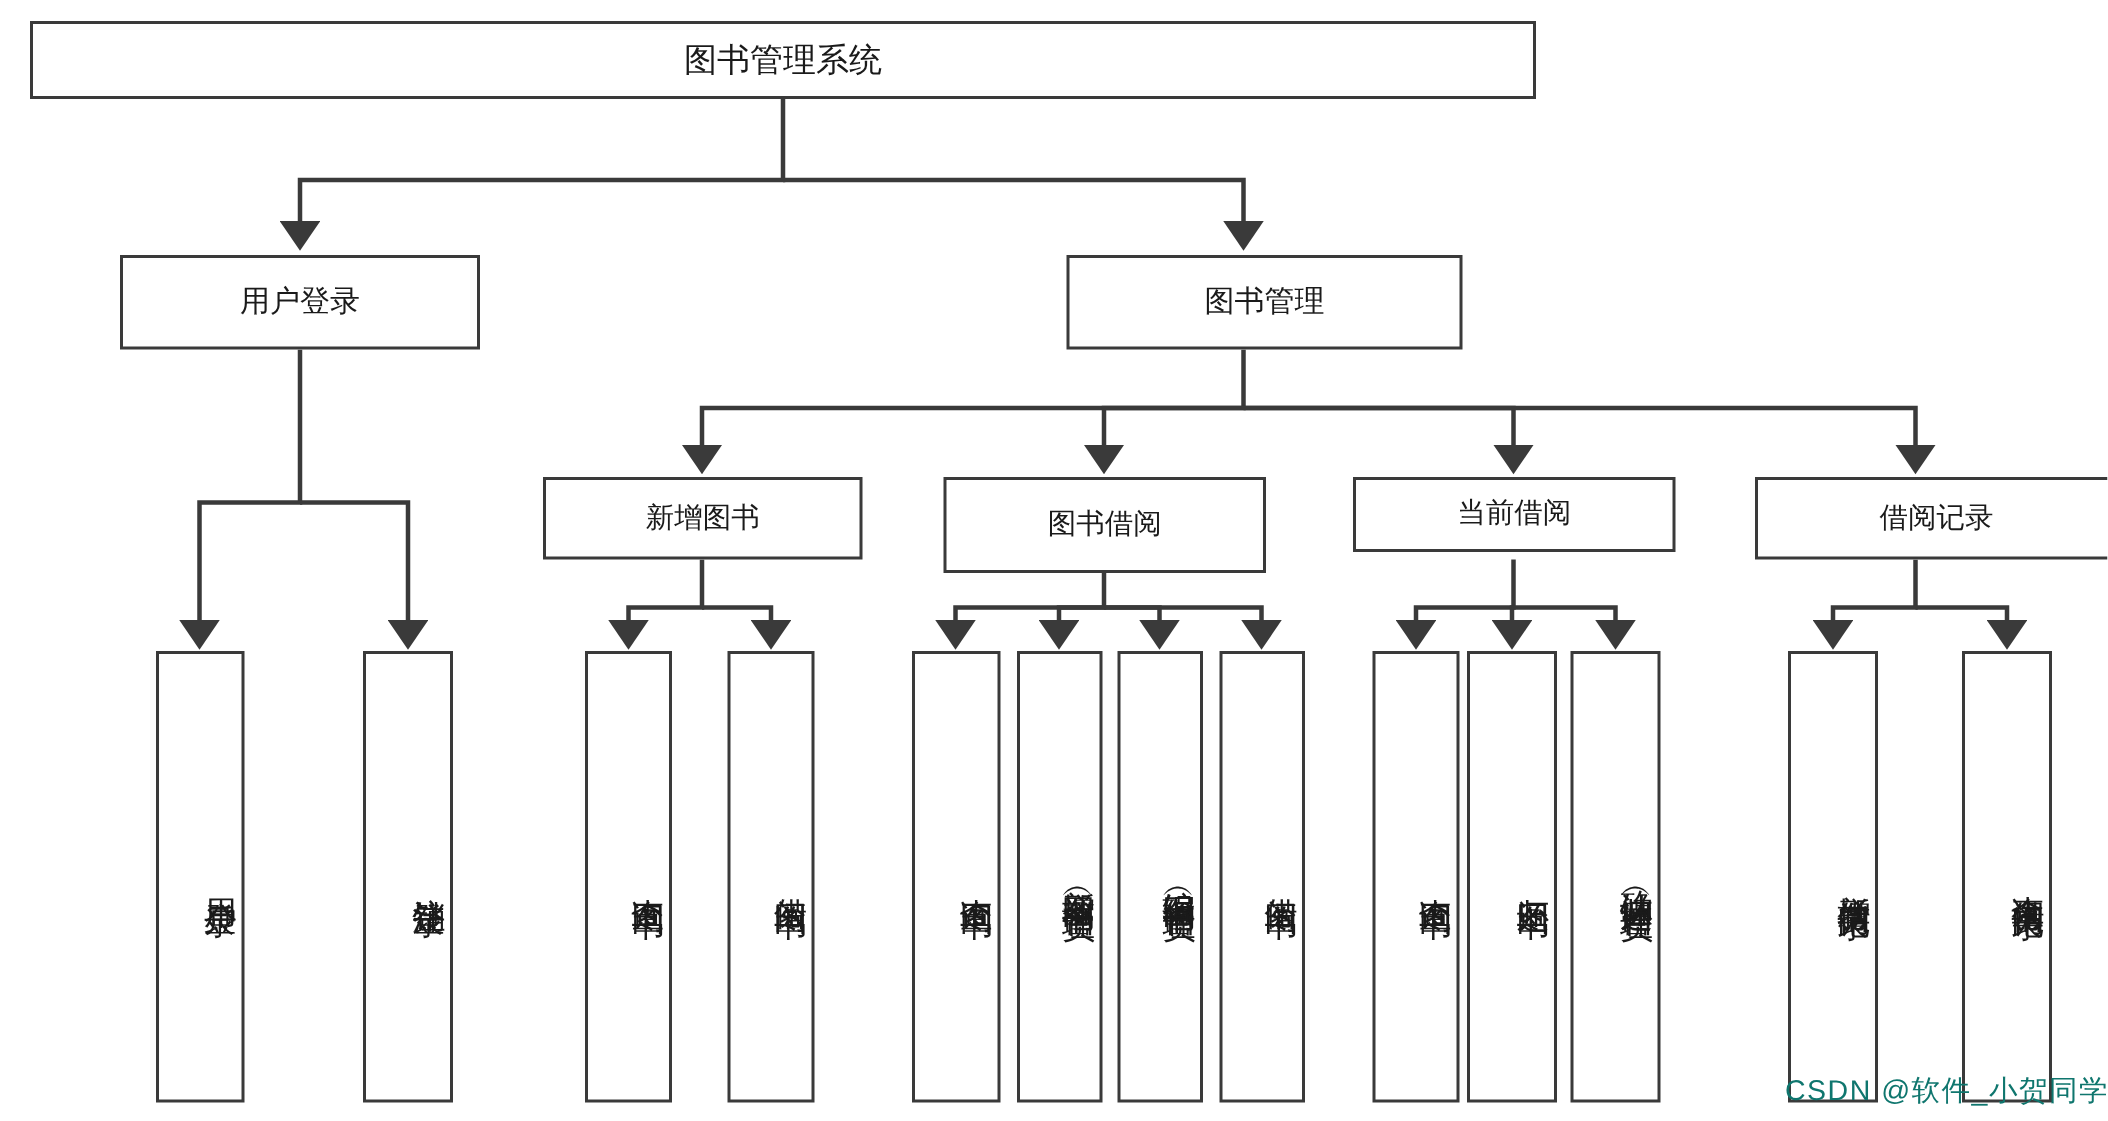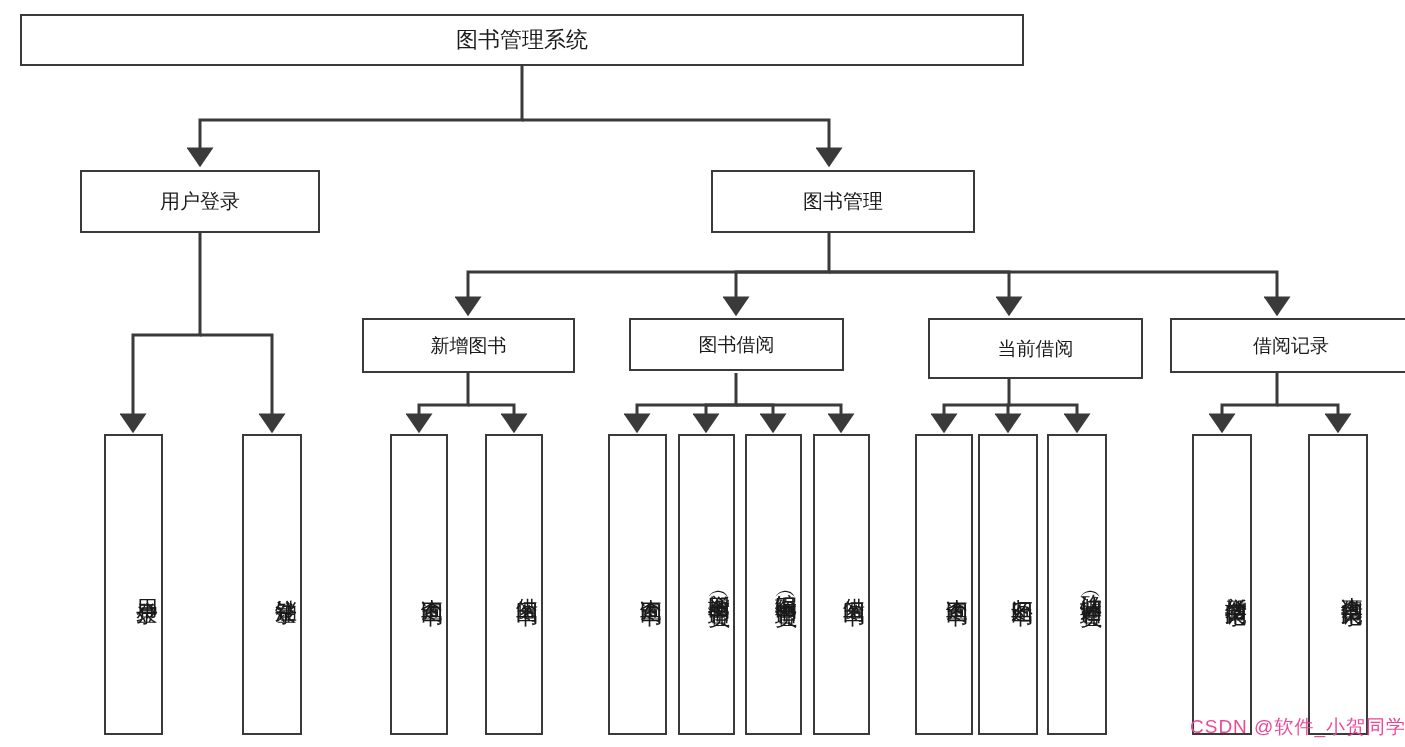--- a/index.html
+++ b/index.html
@@ -54,21 +54,21 @@
     align-items: flex-start;
     justify-content: center;
   }
   .node.leaf > span {
     display: block;
     white-space: normal;
   }
   .watermark {
     position: absolute;
     font-size: 19px;
-    color: #ec4899;
+    color: #0f766e;
     letter-spacing: 1px;
     white-space: nowrap;
     user-select: none;
   }
 </style>
 </head>
 <body>
 
 <div id="canvas">
 
@@ -120,24 +120,24 @@
   <div class="node lvl1" id="n-l1-0" style="left: 80px; top: 170px; width: 240px; height: 63px;">
     <span>用户登录</span>
   </div>
   <div class="node lvl1" id="n-l1-1" style="left: 711px; top: 170px; width: 264px; height: 63px;">
     <span>图书管理</span>
   </div>
 
   <div class="node lvl2" id="n-l2-0" style="left: 362px; top: 318px; width: 213px; height: 55px;">
     <span>新增图书</span>
   </div>
-  <div class="node lvl2" id="n-l2-1" style="left: 629px; top: 318px; width: 215px; height: 53px;">
+  <div class="node lvl2" id="n-l2-1" style="left: 629px; top: 318px; width: 215px; height: 64px;">
     <span>图书借阅</span>
   </div>
-  <div class="node lvl2" id="n-l2-2" style="left: 902px; top: 318px; width: 215px; height: 61px; margin-left: 26px;">
+  <div class="node lvl2" id="n-l2-2" style="left: 902px; top: 318px; width: 215px; height: 50px;">
     <span>当前借阅</span>
   </div>
   <div class="node lvl2" id="n-l2-3" style="left: 1170px; top: 318px; width: 242px; height: 55px;">
     <span>借阅记录</span>
   </div>
 
   <div class="node leaf" id="n-lf-0" style="left: 104px; top: 434px; width: 59px; height: 301px;">
     <span>用户登录</span>
   </div>
   <div class="node leaf" id="n-lf-1" style="left: 242px; top: 434px; width: 60px; height: 301px;">

